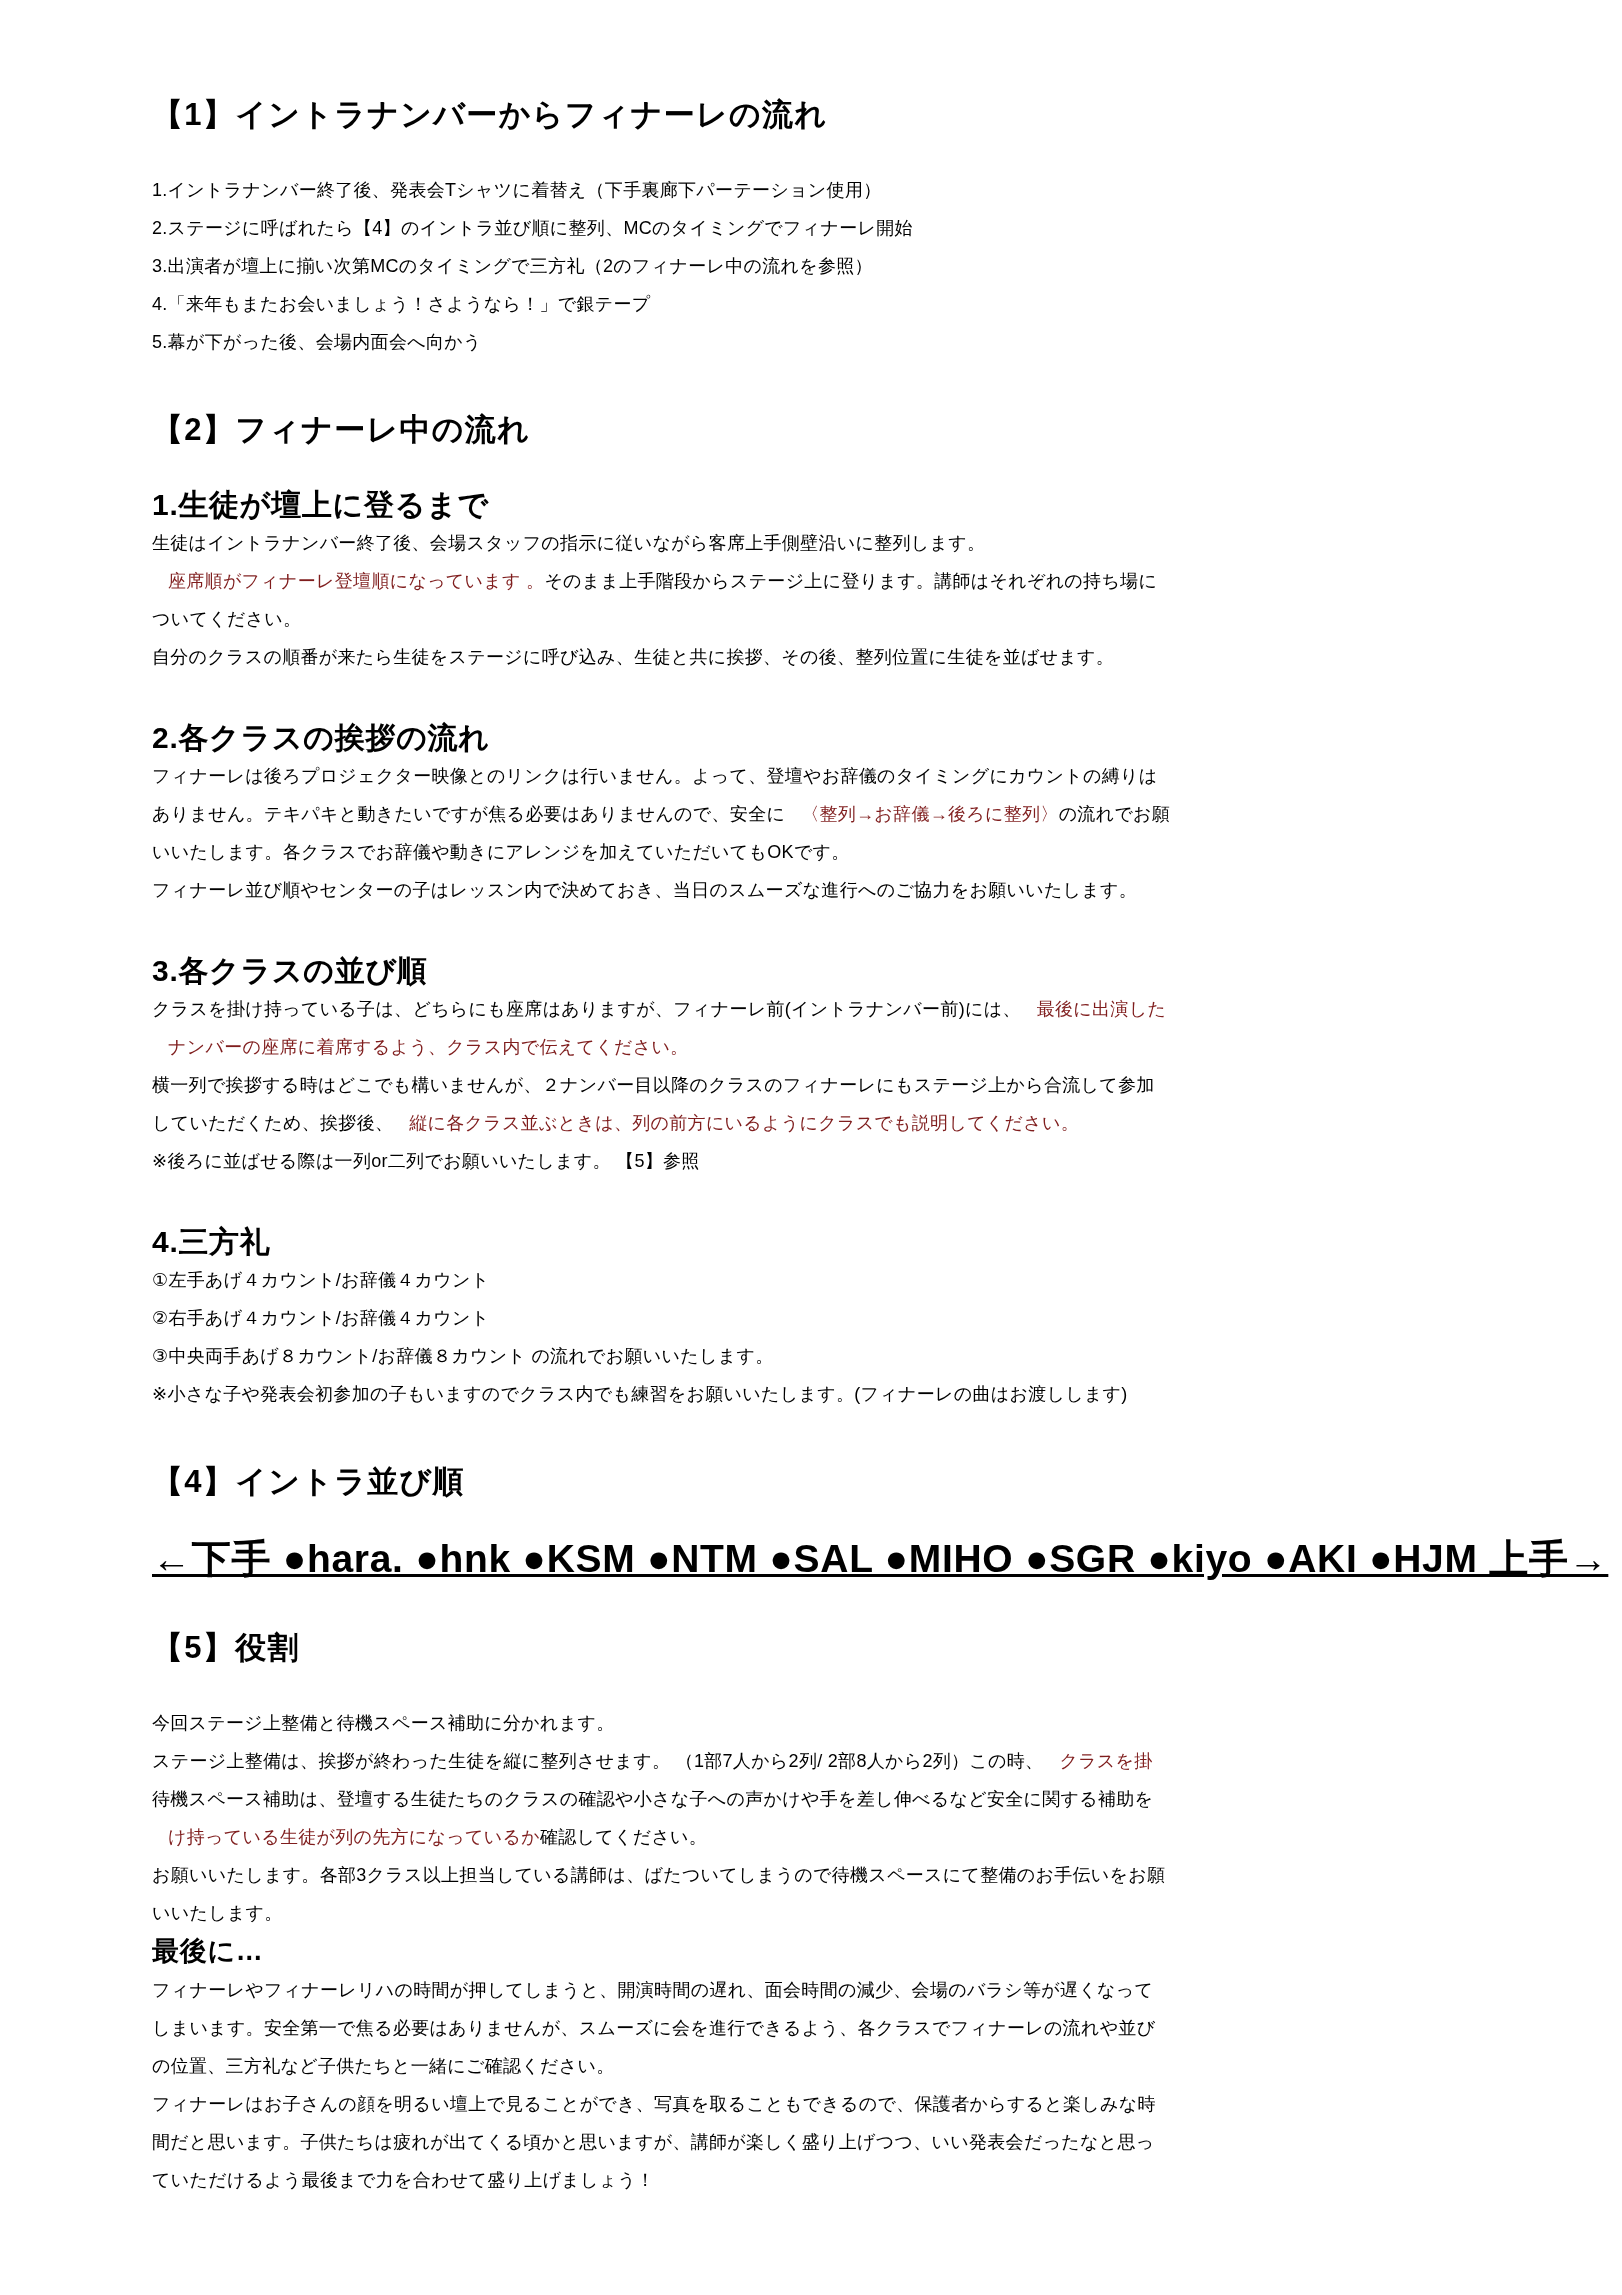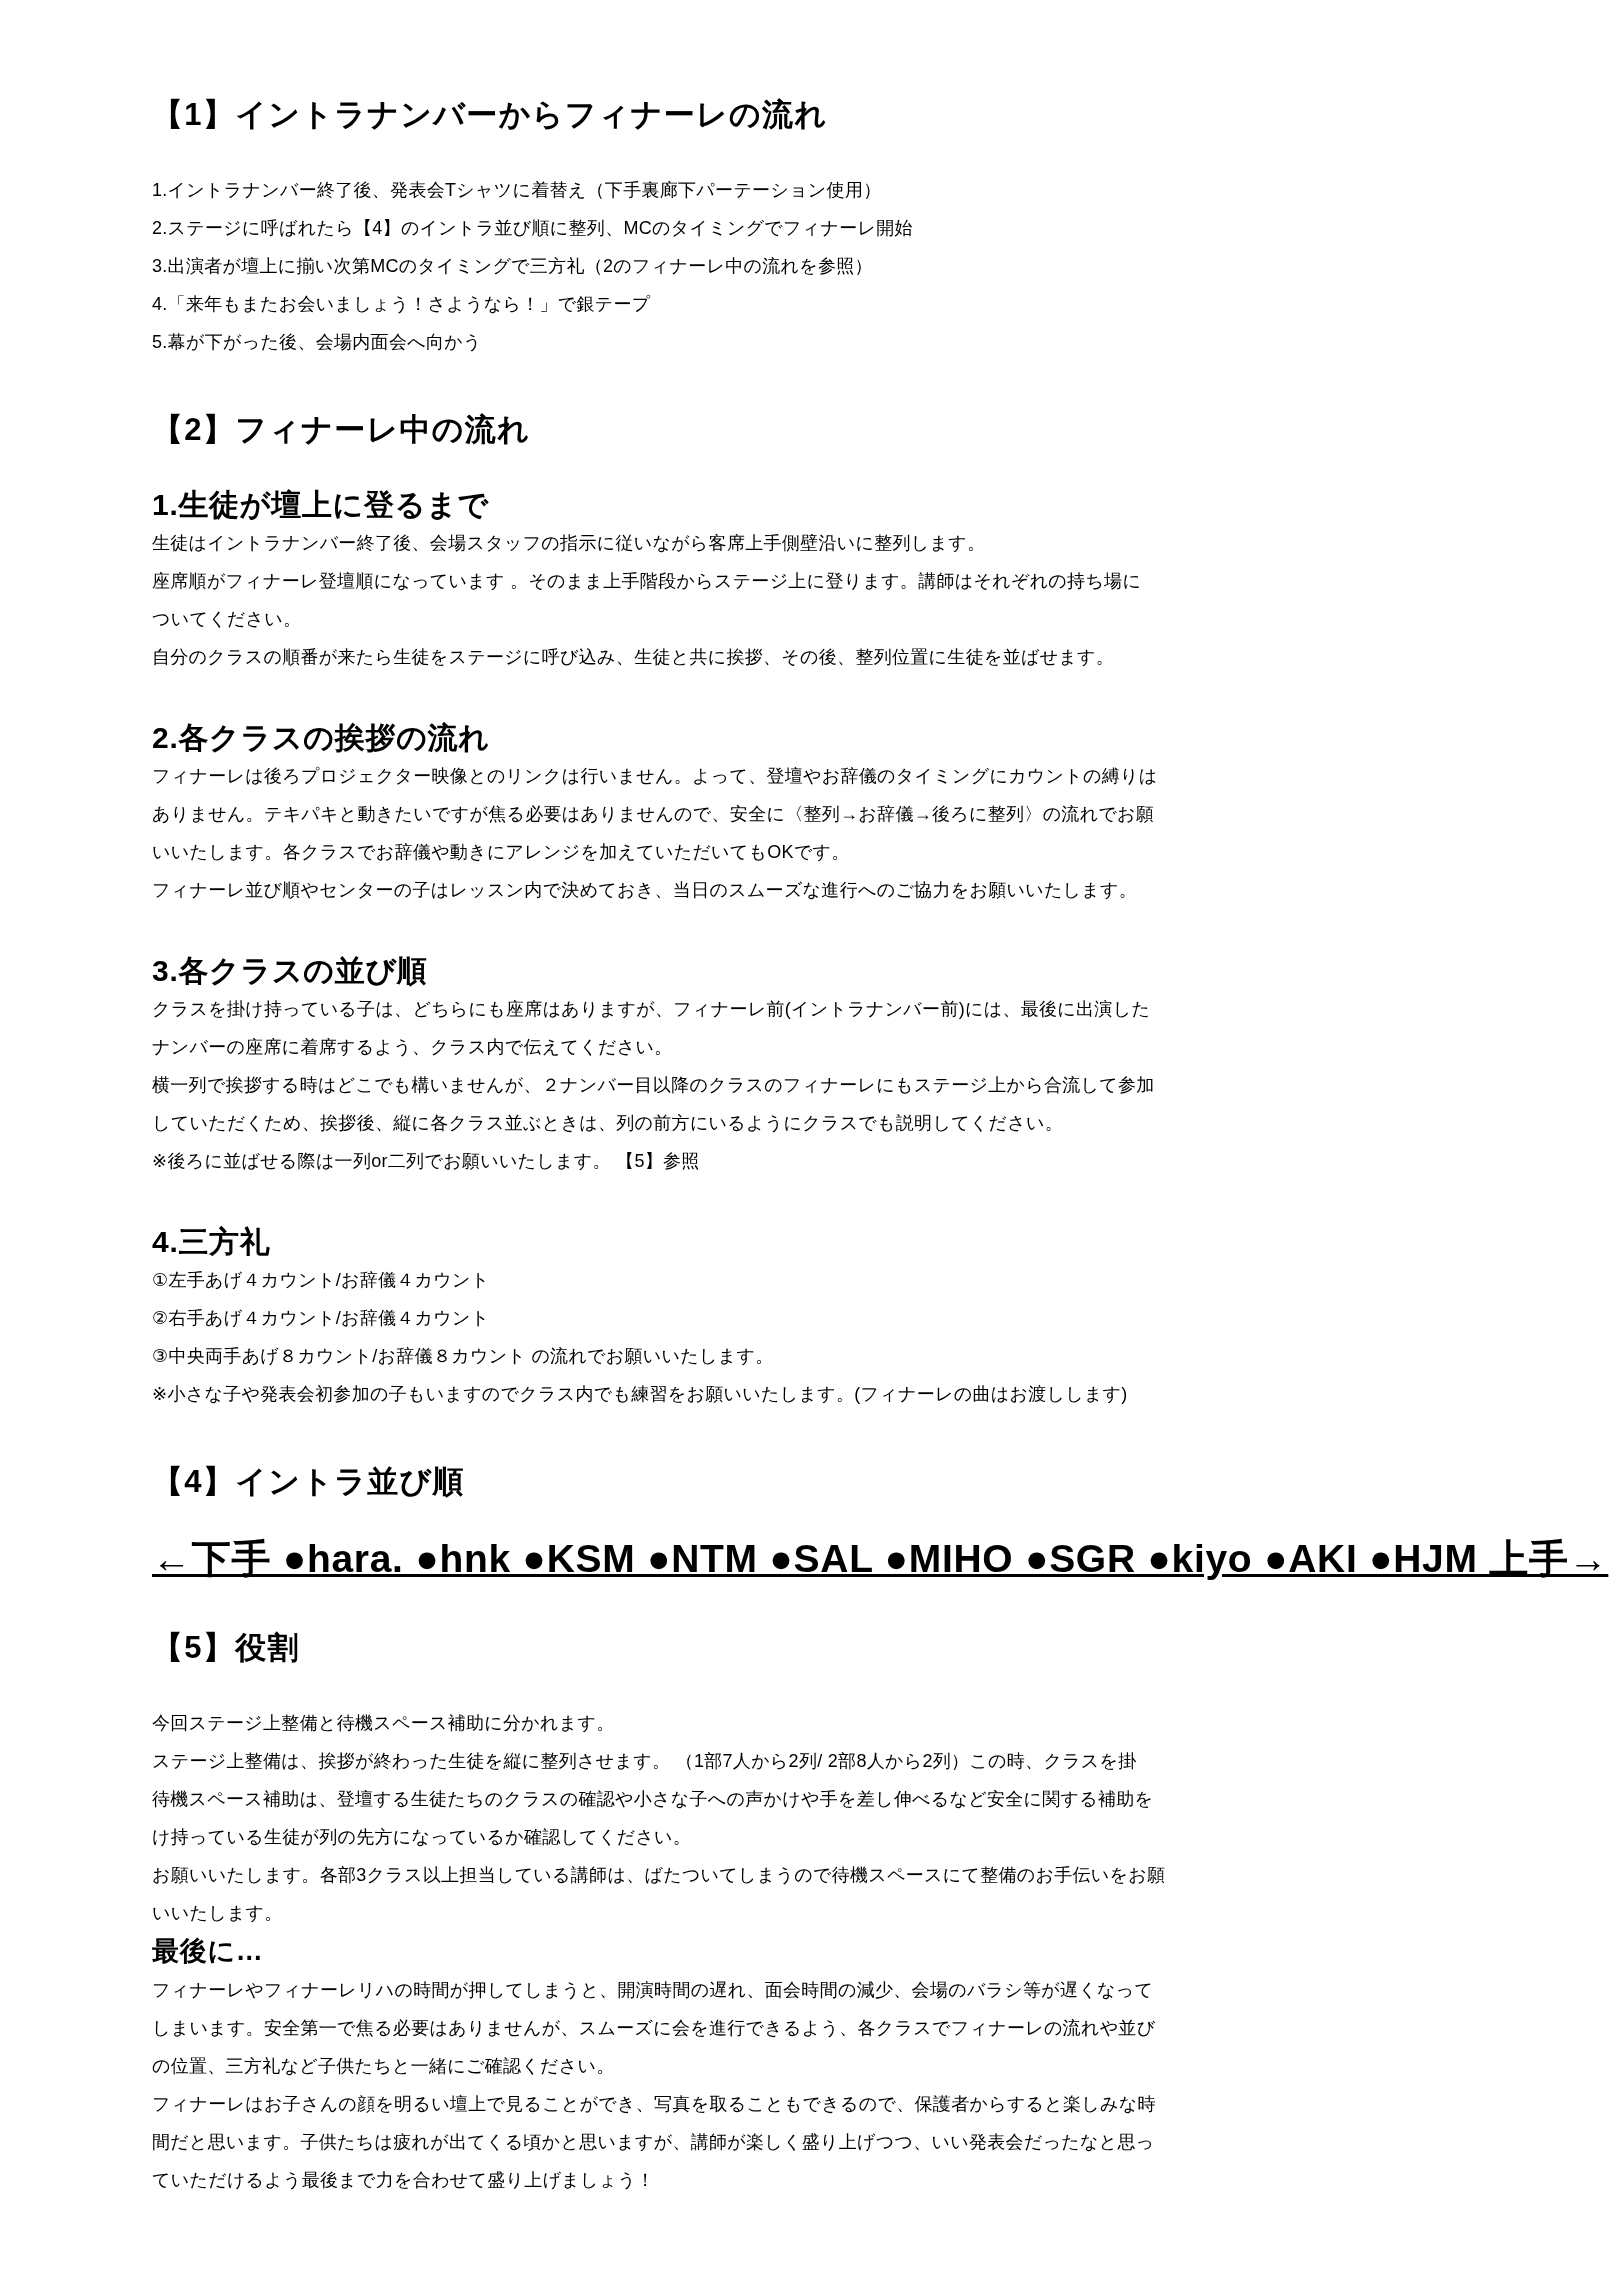--- a/index.html
+++ b/index.html
@@ -50,21 +50,21 @@
   }
   .line { white-space: nowrap; }
   .lineup {
     font-size: 39px;
     font-weight: bold;
     line-height: 41px;
     letter-spacing: 0.7px;
     white-space: nowrap;
     text-decoration: underline;
   }
-  .red { color: #000000; }
+  .red { color: #7f1d1d; margin-left: 16px; }
 </style>
 </head>
 <body>
 
 <div class="page">
     <div class="title">【1】イントラナンバーからフィナーレの流れ</div>
     <div class="para">
       <div class="line"><span>1.イントラナンバー終了後、発表会Tシャツに着替え（下手裏廊下パーテーション使用）</span></div>
       <div class="line"><span>2.ステージに呼ばれたら【4】のイントラ並び順に整列、MCのタイミングでフィナーレ開始</span></div>
       <div class="line"><span>3.出演者が壇上に揃い次第MCのタイミングで三方礼（2のフィナーレ中の流れを参照）</span></div>

